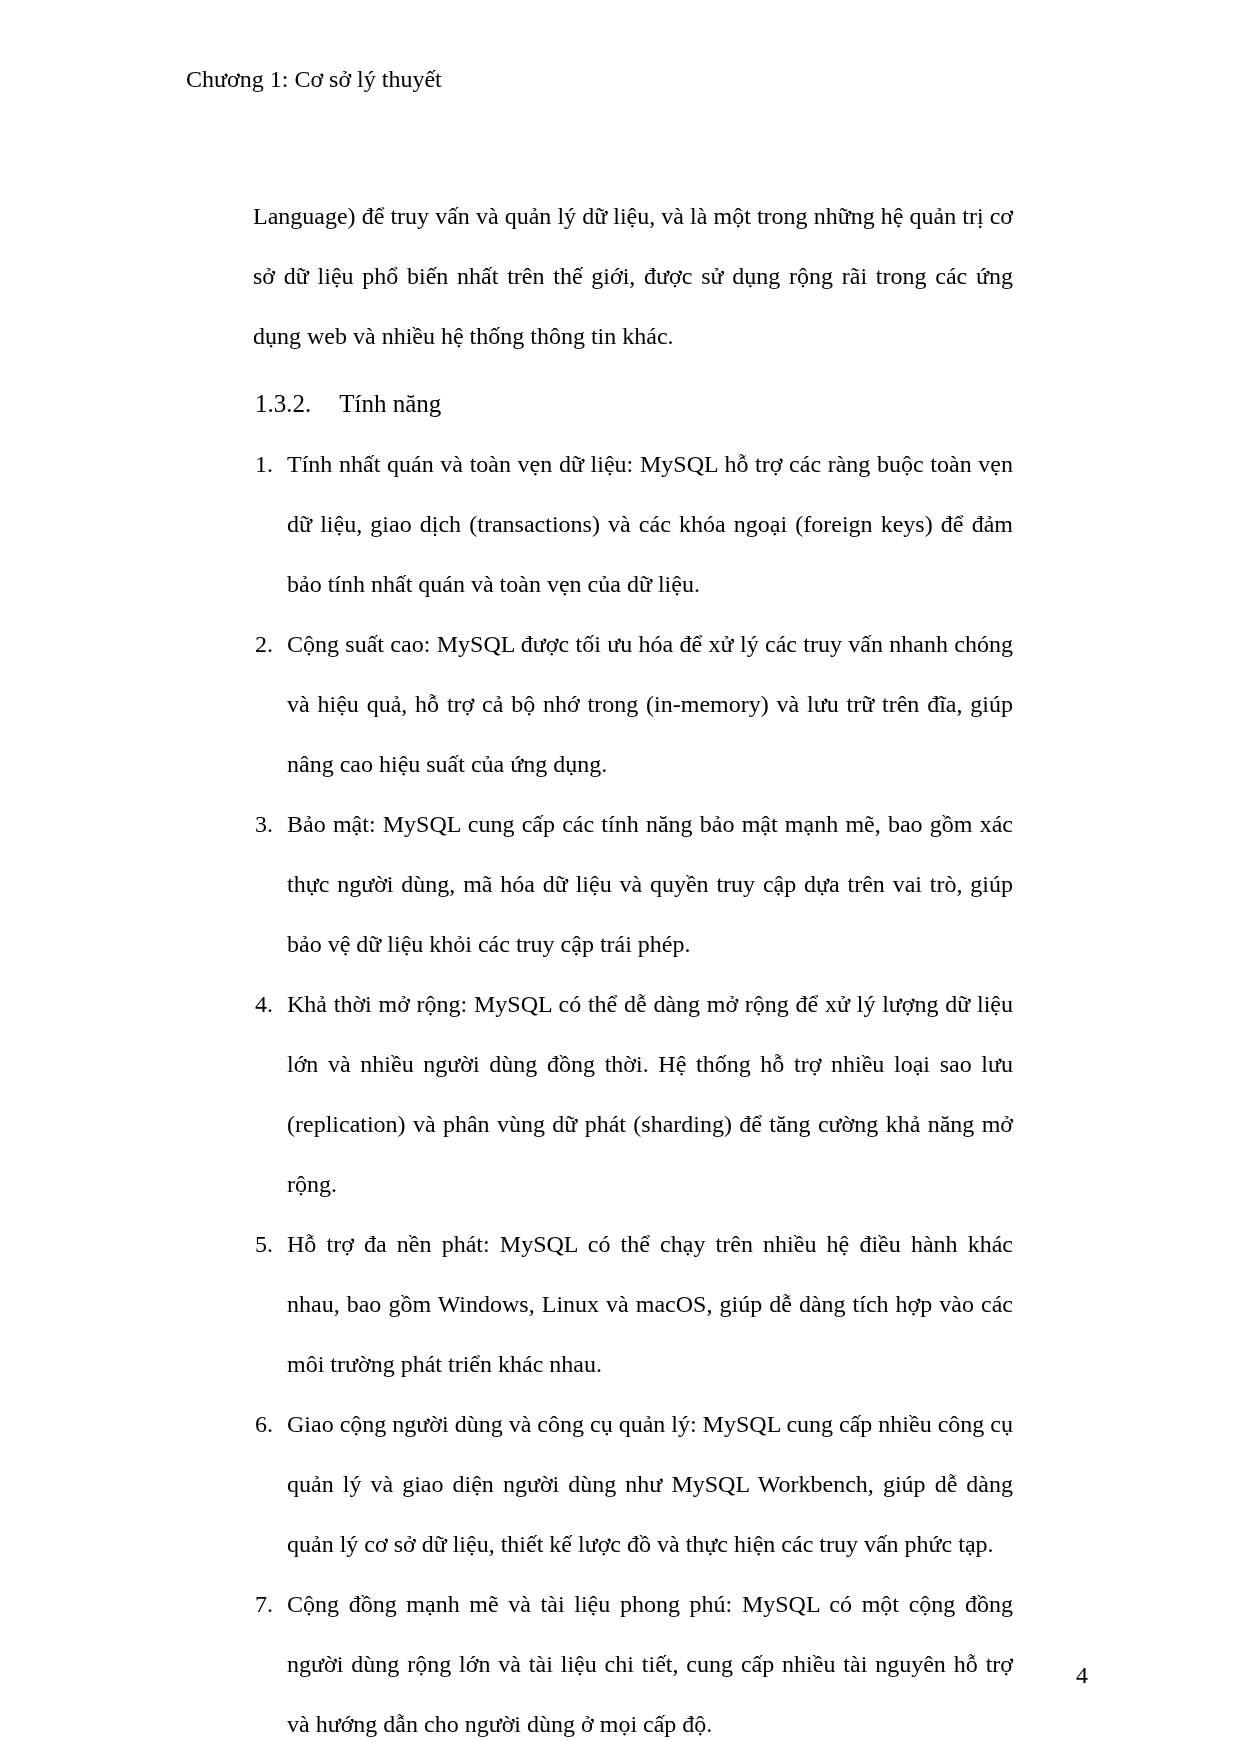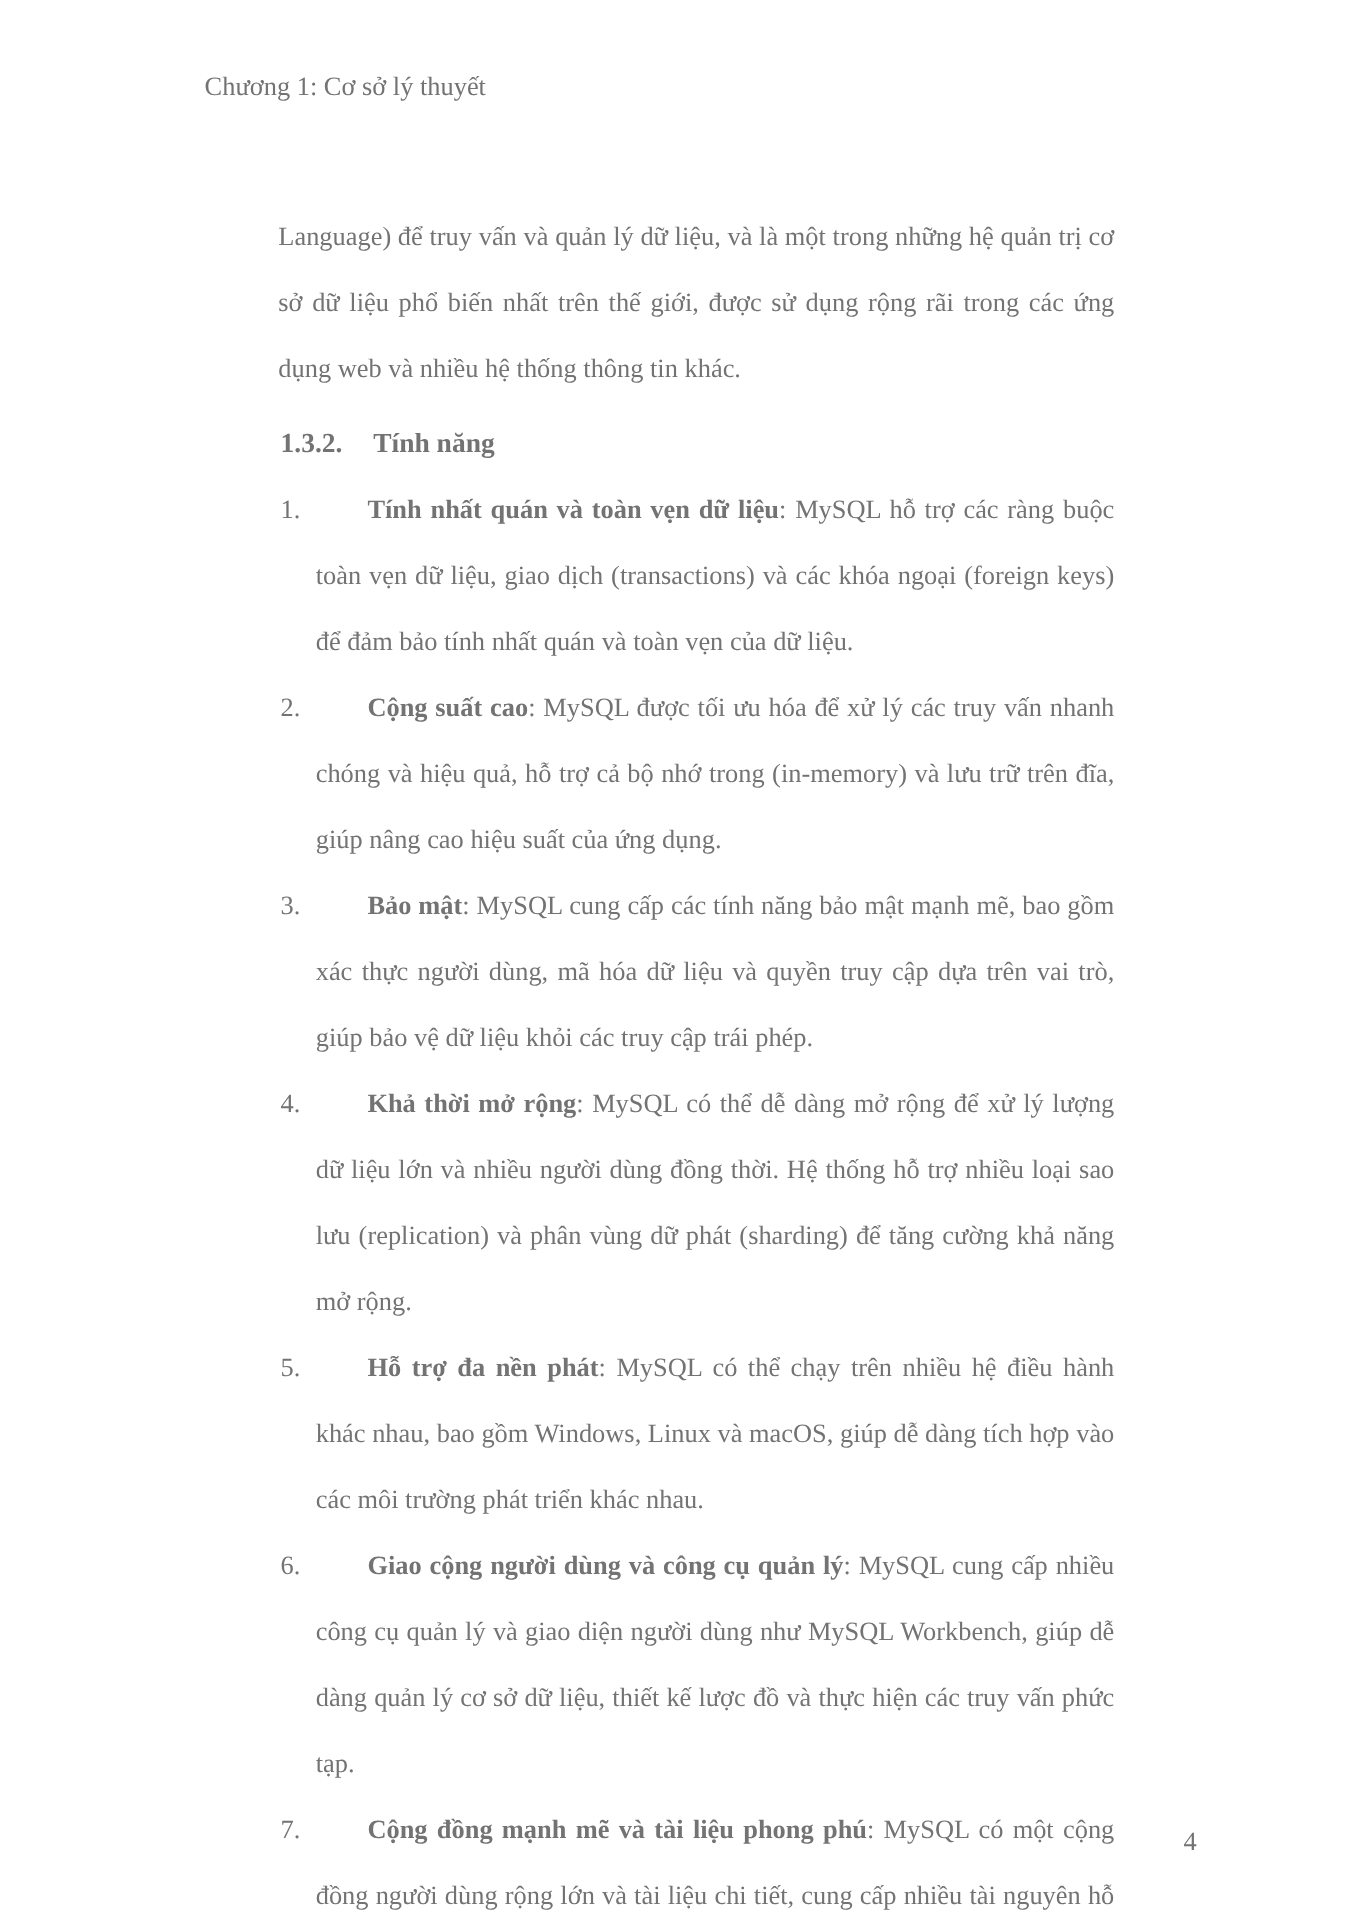--- a/index.html
+++ b/index.html
@@ -5,21 +5,21 @@
   html, body {
     margin: 0;
     padding: 0;
     background: #ffffff;
   }
   .page {
     position: relative;
     width: 1240px;
     height: 1754px;
     background: #ffffff;
-    color: #737373;
+    color: #000000;
     font-family: "Liberation Serif", "DejaVu Serif", serif;
     overflow: hidden;
   }
   .running-header {
     position: absolute;
     left: 186px;
     top: 64px;
     font-size: 24px;
     line-height: 30px;
     white-space: nowrap;
@@ -31,21 +31,21 @@
     width: 760px;
     font-size: 24px;
     line-height: 60px;
   }
   .para {
     text-align: justify;
     margin: 0;
   }
   .section-heading {
     margin: 8px 0 0 2px;
-    font-weight: bold;
+    font-weight: normal;
     font-size: 25px;
   }
   .section-heading .sec-num {
     display: inline-block;
     margin-right: 28px;
   }
   .lead-line {
     margin: 0;
     text-indent: 27px;
   }
@@ -57,22 +57,21 @@
     position: relative;
     padding-left: 34px;
     text-align: justify;
   }
   .feature .num {
     position: absolute;
     left: 2px;
     top: 0;
   }
   .feature b {
-    font-weight: bold;
-    margin-left: 47px;
+    font-weight: normal;
   }
   .page-number {
     position: absolute;
     left: 1076px;
     top: 1662px;
     font-size: 24px;
   }
 </style>
 </head>
 <body>

